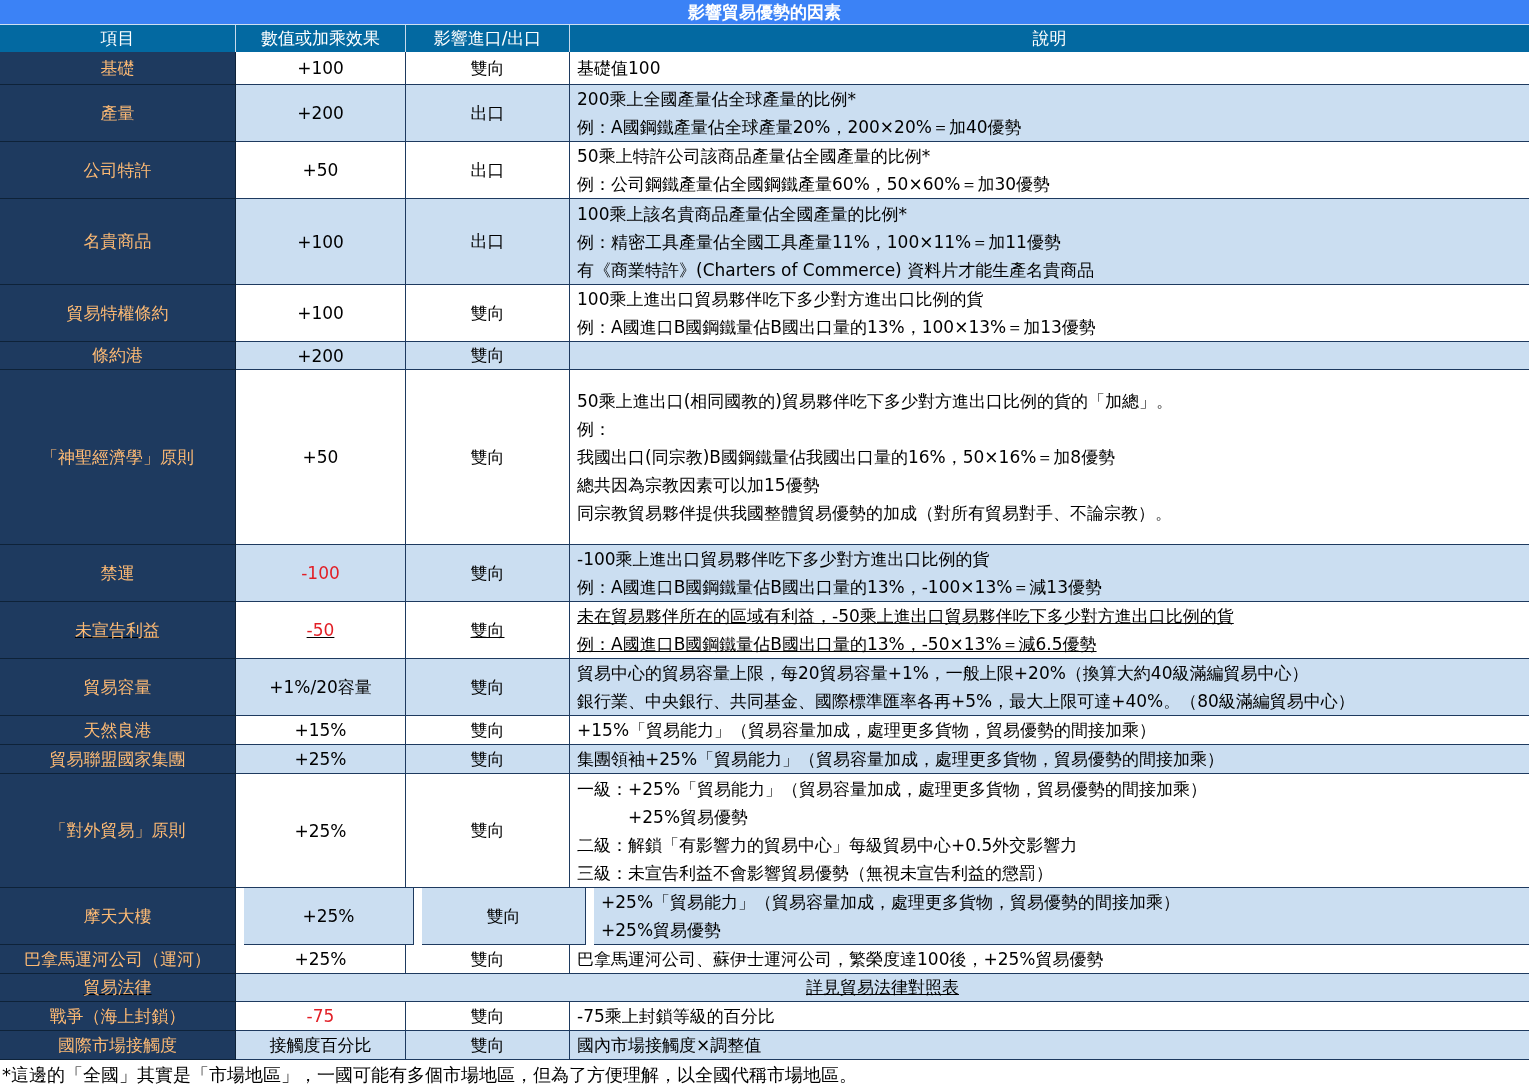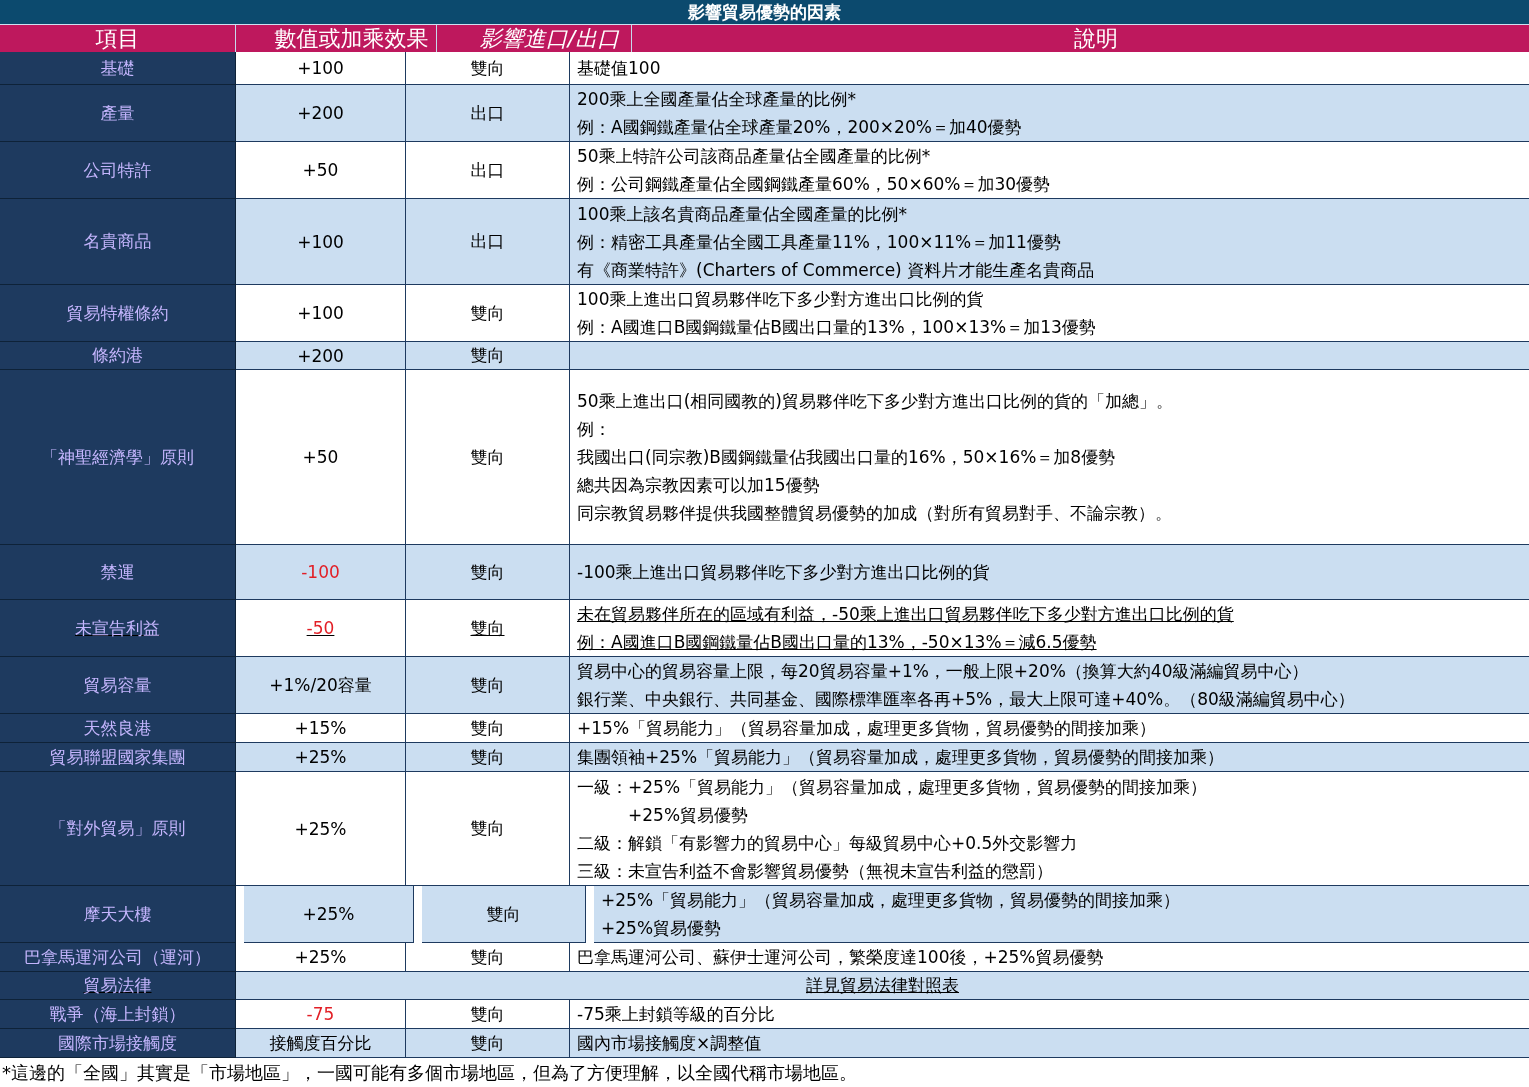--- a/index.html
+++ b/index.html
@@ -11,49 +11,48 @@
     background: #ffffff;
     font-family: "DejaVu Sans", "Liberation Sans", sans-serif;
   }
   * { box-sizing: border-box; }
 
   .table-wrap { width: 1529px; }
 
   
   .title-row {
     height: 25px;
-    background: #0c4a6e;
+    background: #3b82f6;
     color: #ffffff;
     font-size: 17px;
     font-weight: 700;
     display: flex;
     align-items: center;
     justify-content: center;
     border-bottom: 1px solid #cfe0f1;
   }
 
   
   .header-row {
     height: 27px;
-    background: #be185d;
+    background: #0369a1;
     color: #ffffff;
     display: flex;
-    font-size: 22px;
-    gap: 31px;
+    font-size: 17px;
   }
   .header-row .hcell {
     display: flex;
     align-items: center;
     justify-content: center;
     border-right: 1px solid #c7d9eb;
   }
   .header-row .hcell:last-child { border-right: none; }
   .h-item { width: 236px; }
   .h-value { width: 170px; }
-  .h-dir { width: 164px; font-style: italic; }
+  .h-dir { width: 164px; }
   .h-desc { flex: 1; }
 
   
   .row {
     display: flex;
     align-items: stretch;
     background: #ffffff;
   }
   .row.shaded .c-value,
   .row.shaded .c-dir,
@@ -62,21 +61,21 @@
 
   .cell {
     border-right: 1px solid #1e3a5f;
     border-bottom: 1px solid #1e3a5f;
     font-size: 17px;
     color: #000000;
   }
   .c-item {
     width: 236px;
     background: #1e3a5f;
-    color: #c4b5fd;
+    color: #fdba74;
     display: flex;
     align-items: center;
     justify-content: center;
     text-align: center;
     border-bottom: 1px solid #0e2238;
     border-right: 1px solid #0e2238;
     padding: 0 4px;
   }
   .c-value {
     width: 170px;
@@ -196,20 +195,21 @@
           <div class="line">總共因為宗教因素可以加15優勢</div>
           <div class="line">同宗教貿易夥伴提供我國整體貿易優勢的加成（對所有貿易對手、不論宗教）。</div>
         </div>
       </div>
       <div class="row shaded" style="min-height: 55px;">
         <div class="cell c-item">禁運</div>
         <div class="cell c-value neg">-100</div>
         <div class="cell c-dir">雙向</div>
         <div class="cell c-desc">
           <div class="line">-100乘上進出口貿易夥伴吃下多少對方進出口比例的貨</div>
+          <div class="line">例：A國進口B國鋼鐵量佔B國出口量的13%，-100×13%＝減13優勢</div>
         </div>
       </div>
       <div class="row" style="min-height: 57px; text-decoration: underline;">
         <div class="cell c-item">未宣告利益</div>
         <div class="cell c-value neg">-50</div>
         <div class="cell c-dir">雙向</div>
         <div class="cell c-desc">
           <div class="line">未在貿易夥伴所在的區域有利益，-50乘上進出口貿易夥伴吃下多少對方進出口比例的貨</div>
           <div class="line">例：A國進口B國鋼鐵量佔B國出口量的13%，-50×13%＝減6.5優勢</div>
         </div>

